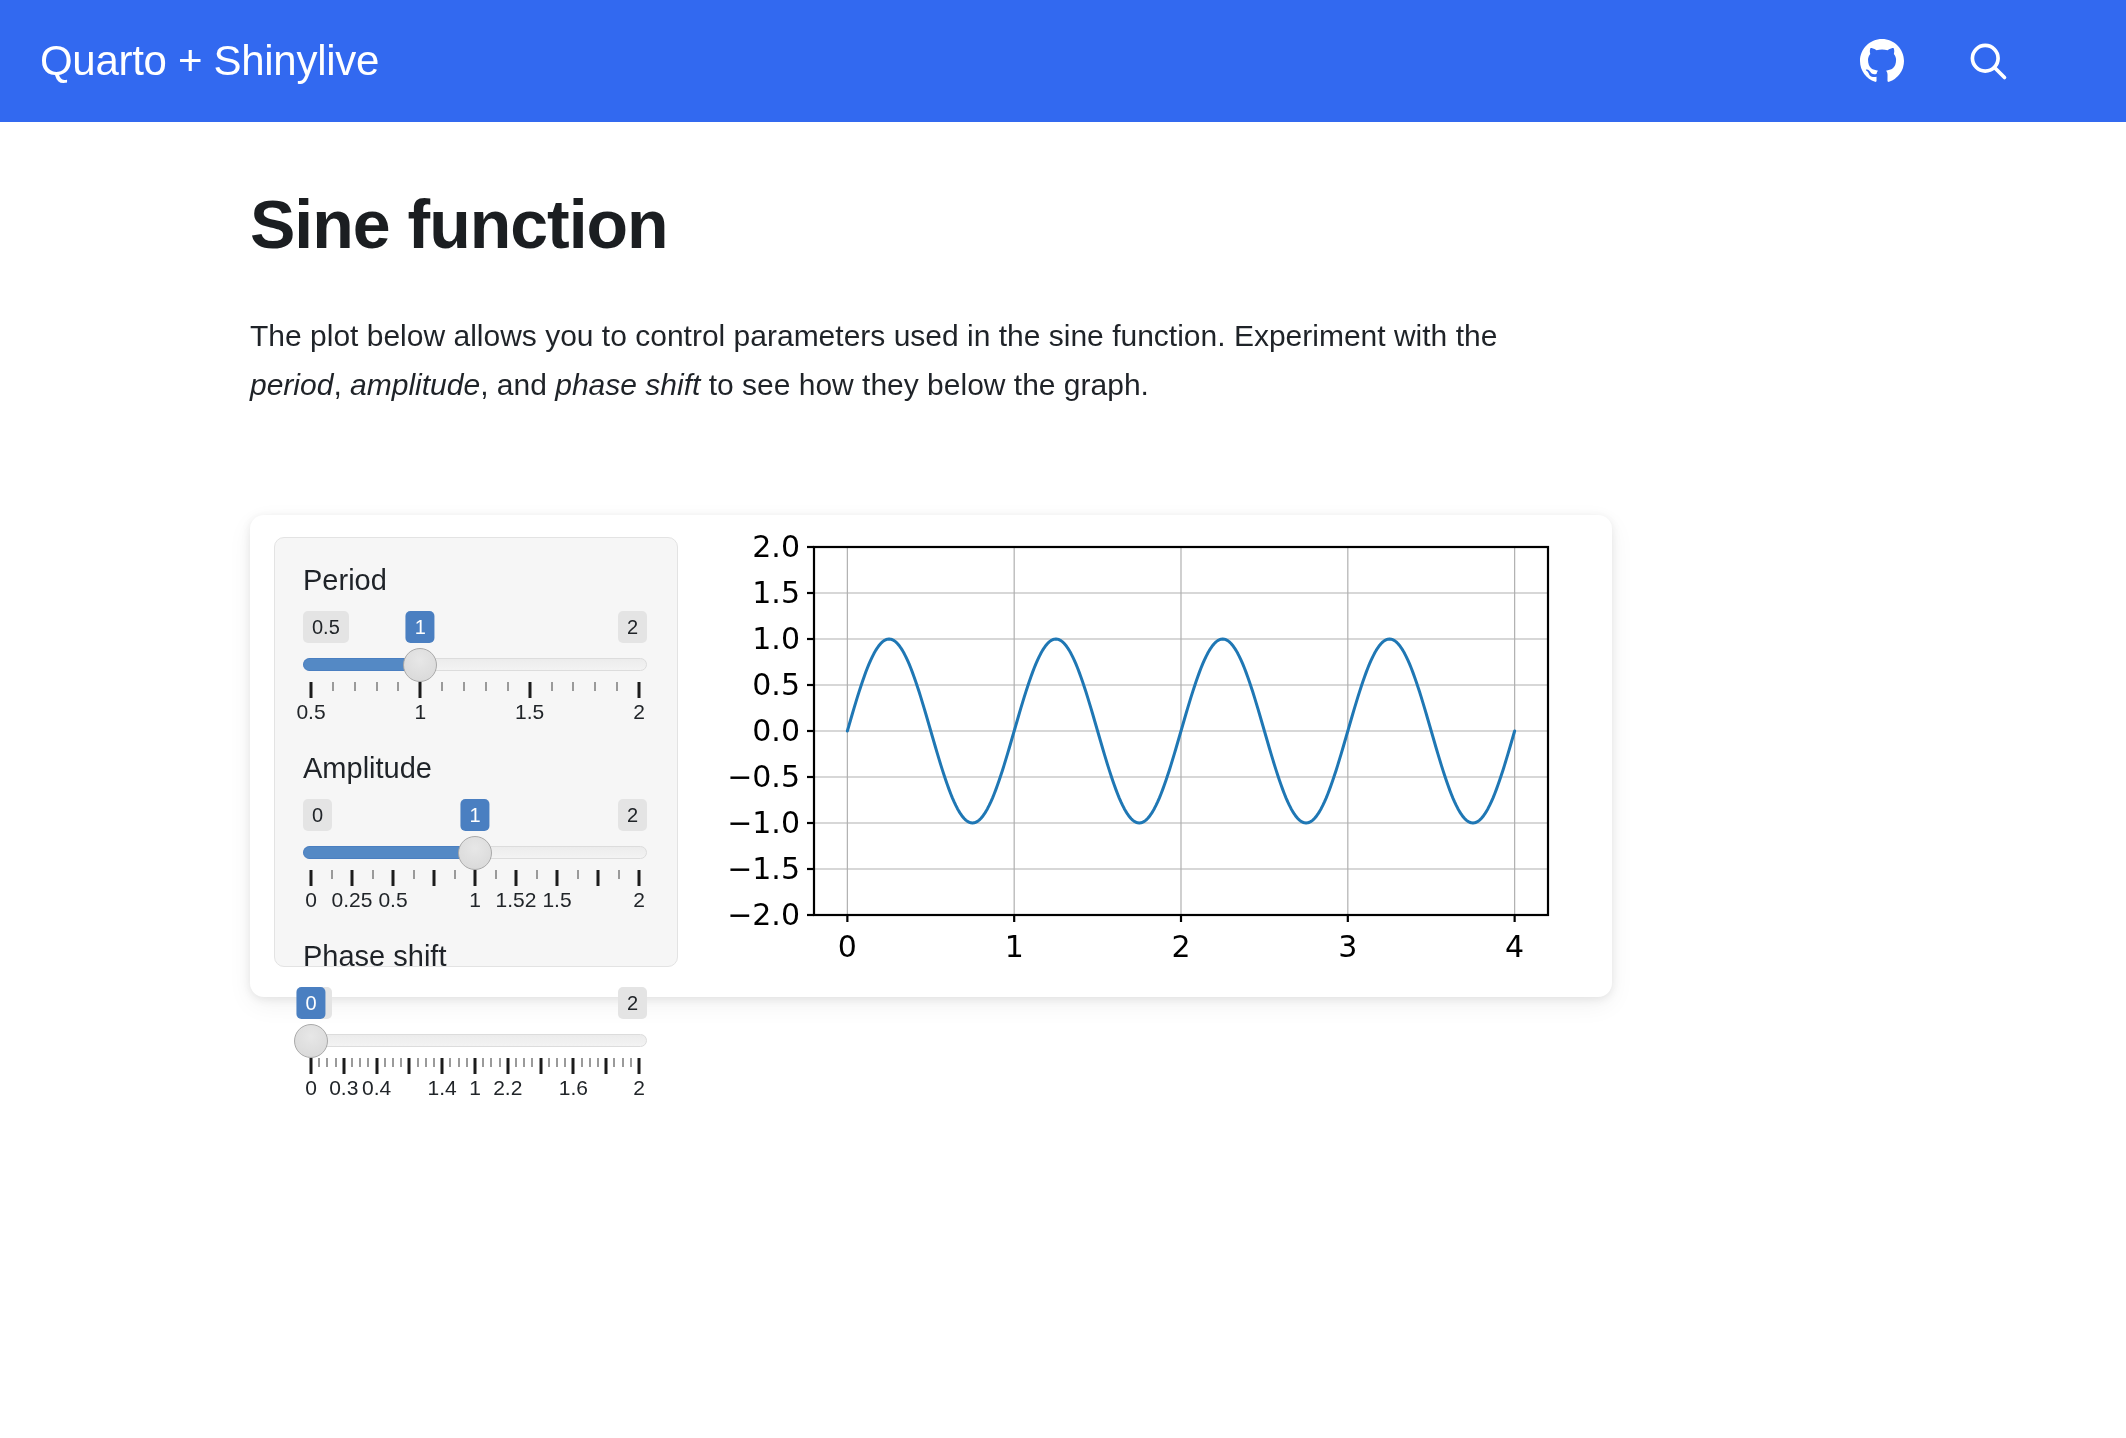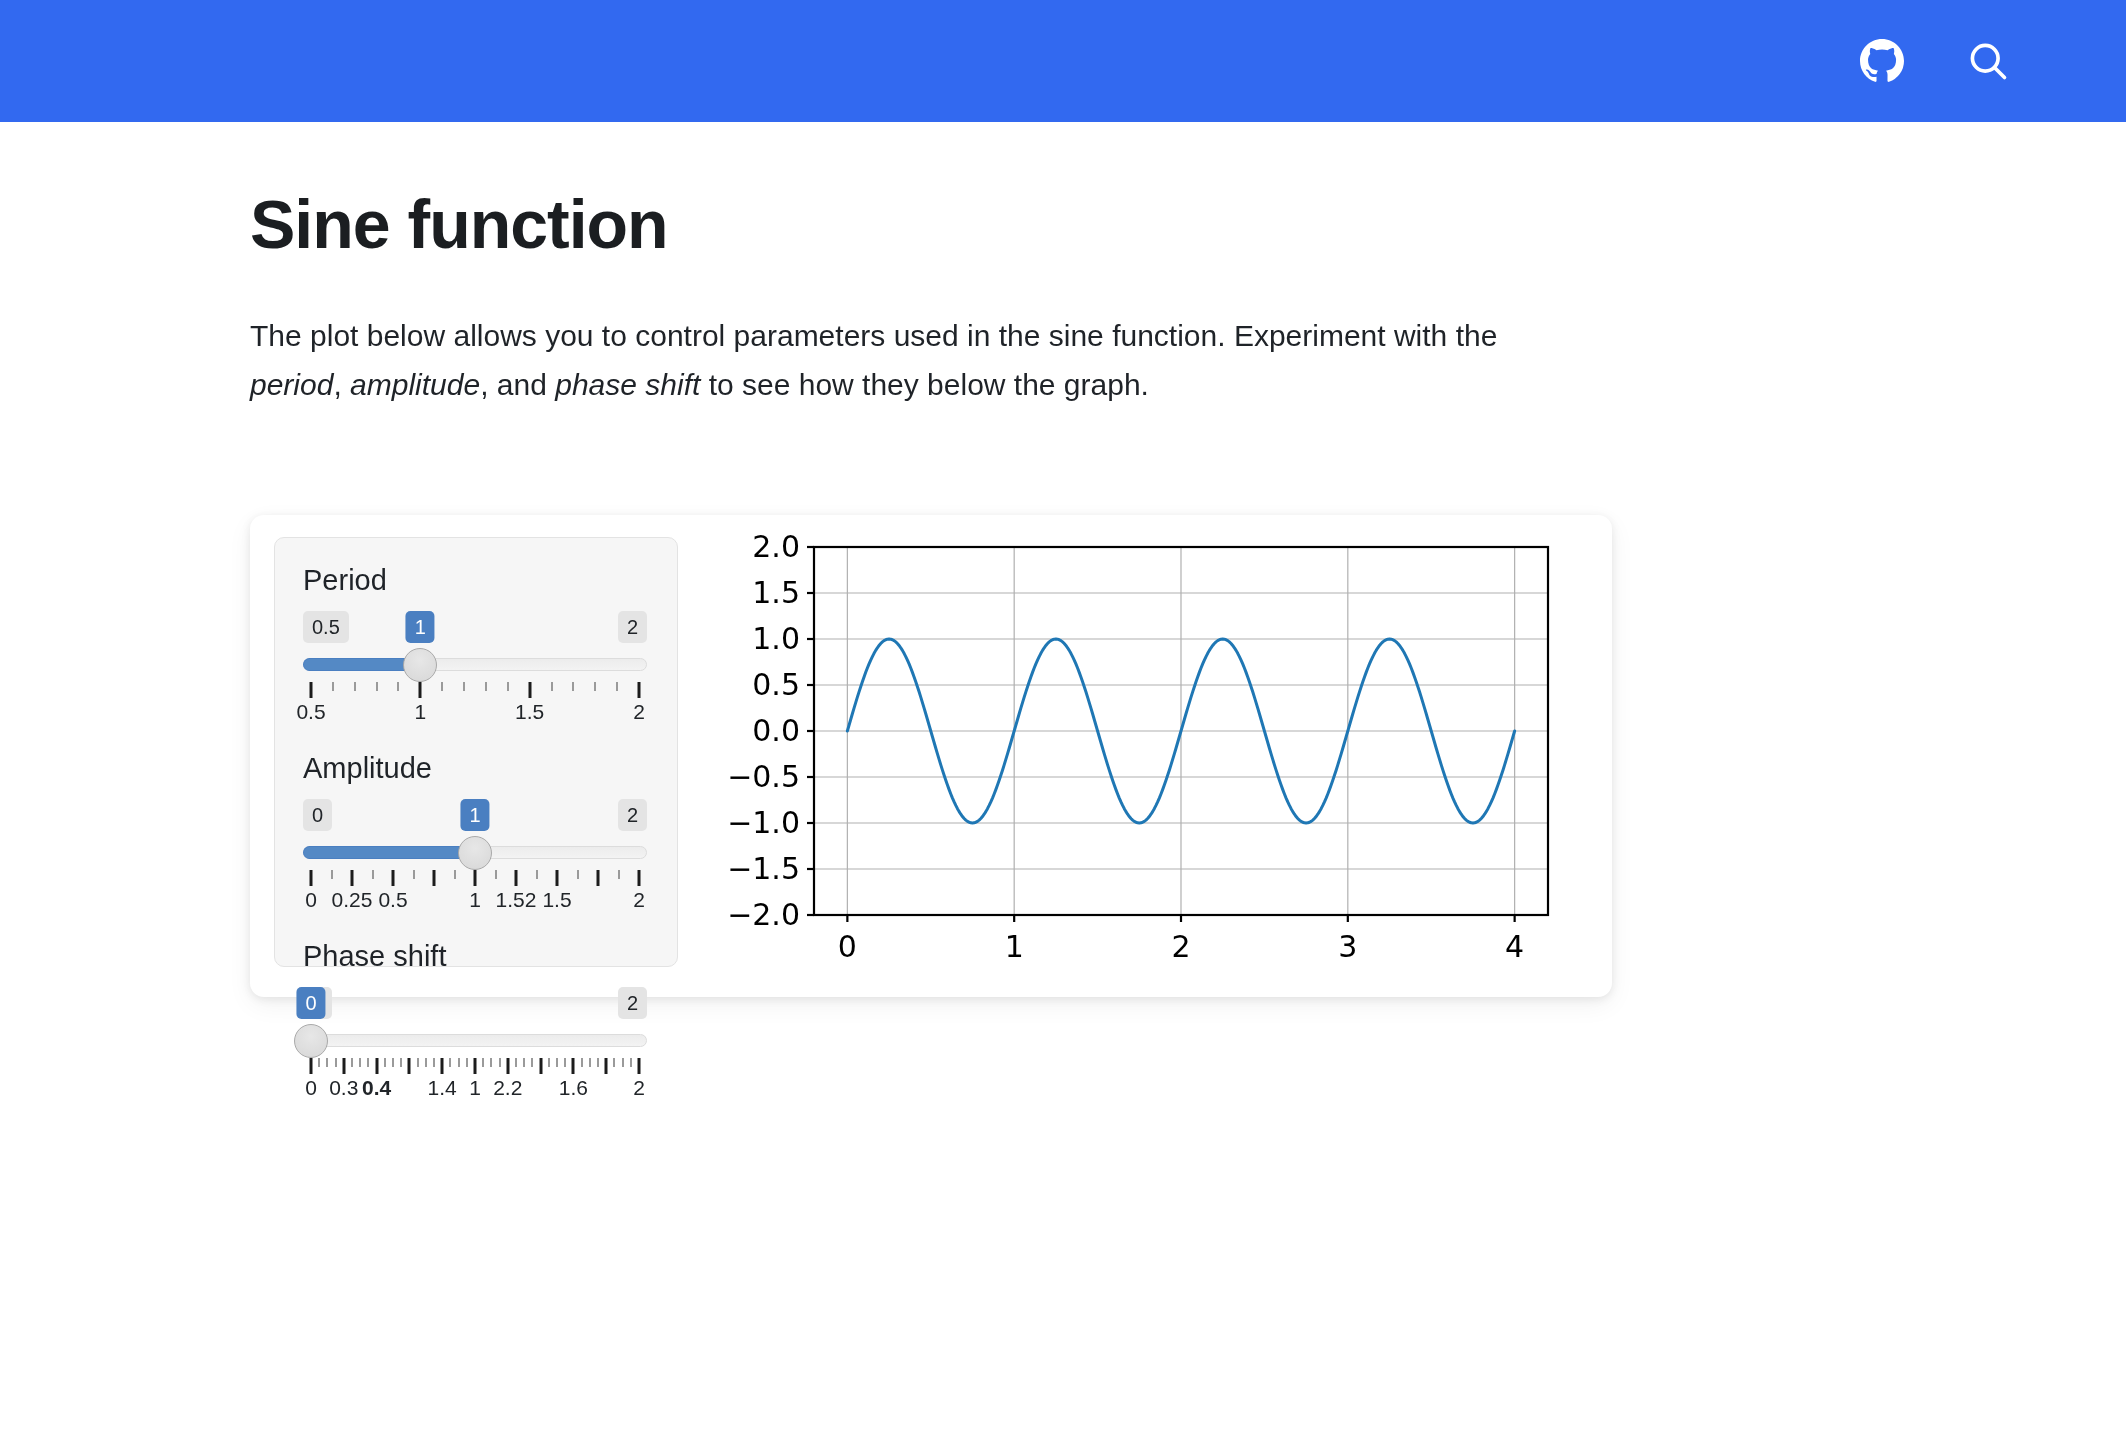--- a/index.html
+++ b/index.html
@@ -162,20 +162,21 @@
   .plot-area {
     flex: 1 1 auto;
     position: relative;
   }
   .plot-svg { position: absolute; left: 44px; top: 4px; }
 </style>
 </head>
 <body>
 
 <div class="navbar">
+  <span class="navbar-title">Quarto + Shinylive</span>
   <span class="navbar-spacer"></span>
   <div class="navbar-tools">
     <a class="nav-icon" href="#">
       <svg width="44" height="44" viewBox="0 0 16 16" fill="currentColor" aria-hidden="true">
         <path d="M8 0C3.58 0 0 3.58 0 8c0 3.54 2.29 6.53 5.47 7.59.4.07.55-.17.55-.38
           0-.19-.01-.82-.01-1.49-2.01.37-2.53-.49-2.69-.94-.09-.23-.48-.94-.82-1.13-.28-.15-.68-.52-.01-.53.63-.01
           1.08.58 1.23.82.72 1.21 1.87.87 2.33.66.07-.52.28-.87.51-1.07-1.78-.2-3.64-.89-3.64-3.95
           0-.87.31-1.59.82-2.15-.08-.2-.36-1.02.08-2.12 0 0 .67-.21 2.2.82a7.42 7.42 0 0 1 2-.27c.68
           0 1.36.09 2 .27 1.53-1.04 2.2-.82 2.2-.82.44 1.1.16 1.92.08 2.12.51.56.82 1.27.82 2.15 0
           3.07-1.87 3.75-3.65 3.95.29.25.54.73.54 1.48 0 1.07-.01 1.93-.01 2.2 0 .21.15.46.55.38A8.01
@@ -336,21 +337,21 @@
               <span class="tick minor" style="left: 295px;"></span>
               <span class="tick major" style="left: 303.2px;"></span>
               <span class="tick minor" style="left: 311.4px;"></span>
               <span class="tick minor" style="left: 319.6px;"></span>
               <span class="tick minor" style="left: 327.8px;"></span>
               <span class="tick major" style="left: 336px;"></span>
             </div>
             <div class="tick-labels">
               <span class="tick-label" style="left: 8px;">0</span>
               <span class="tick-label" style="left: 40.8px;">0.3</span>
-              <span class="tick-label" style="left: 73.6px; font-weight: bold;">0.4</span>
+              <span class="tick-label" style="left: 73.6px;">0.4</span>
               <span class="tick-label" style="left: 139.2px;">1.4</span>
               <span class="tick-label" style="left: 172px;">1</span>
               <span class="tick-label" style="left: 204.8px;">2.2</span>
               <span class="tick-label" style="left: 270.4px;">1.6</span>
               <span class="tick-label" style="left: 336px;">2</span>
             </div>
           </div>
         </div>
       </div>
 

